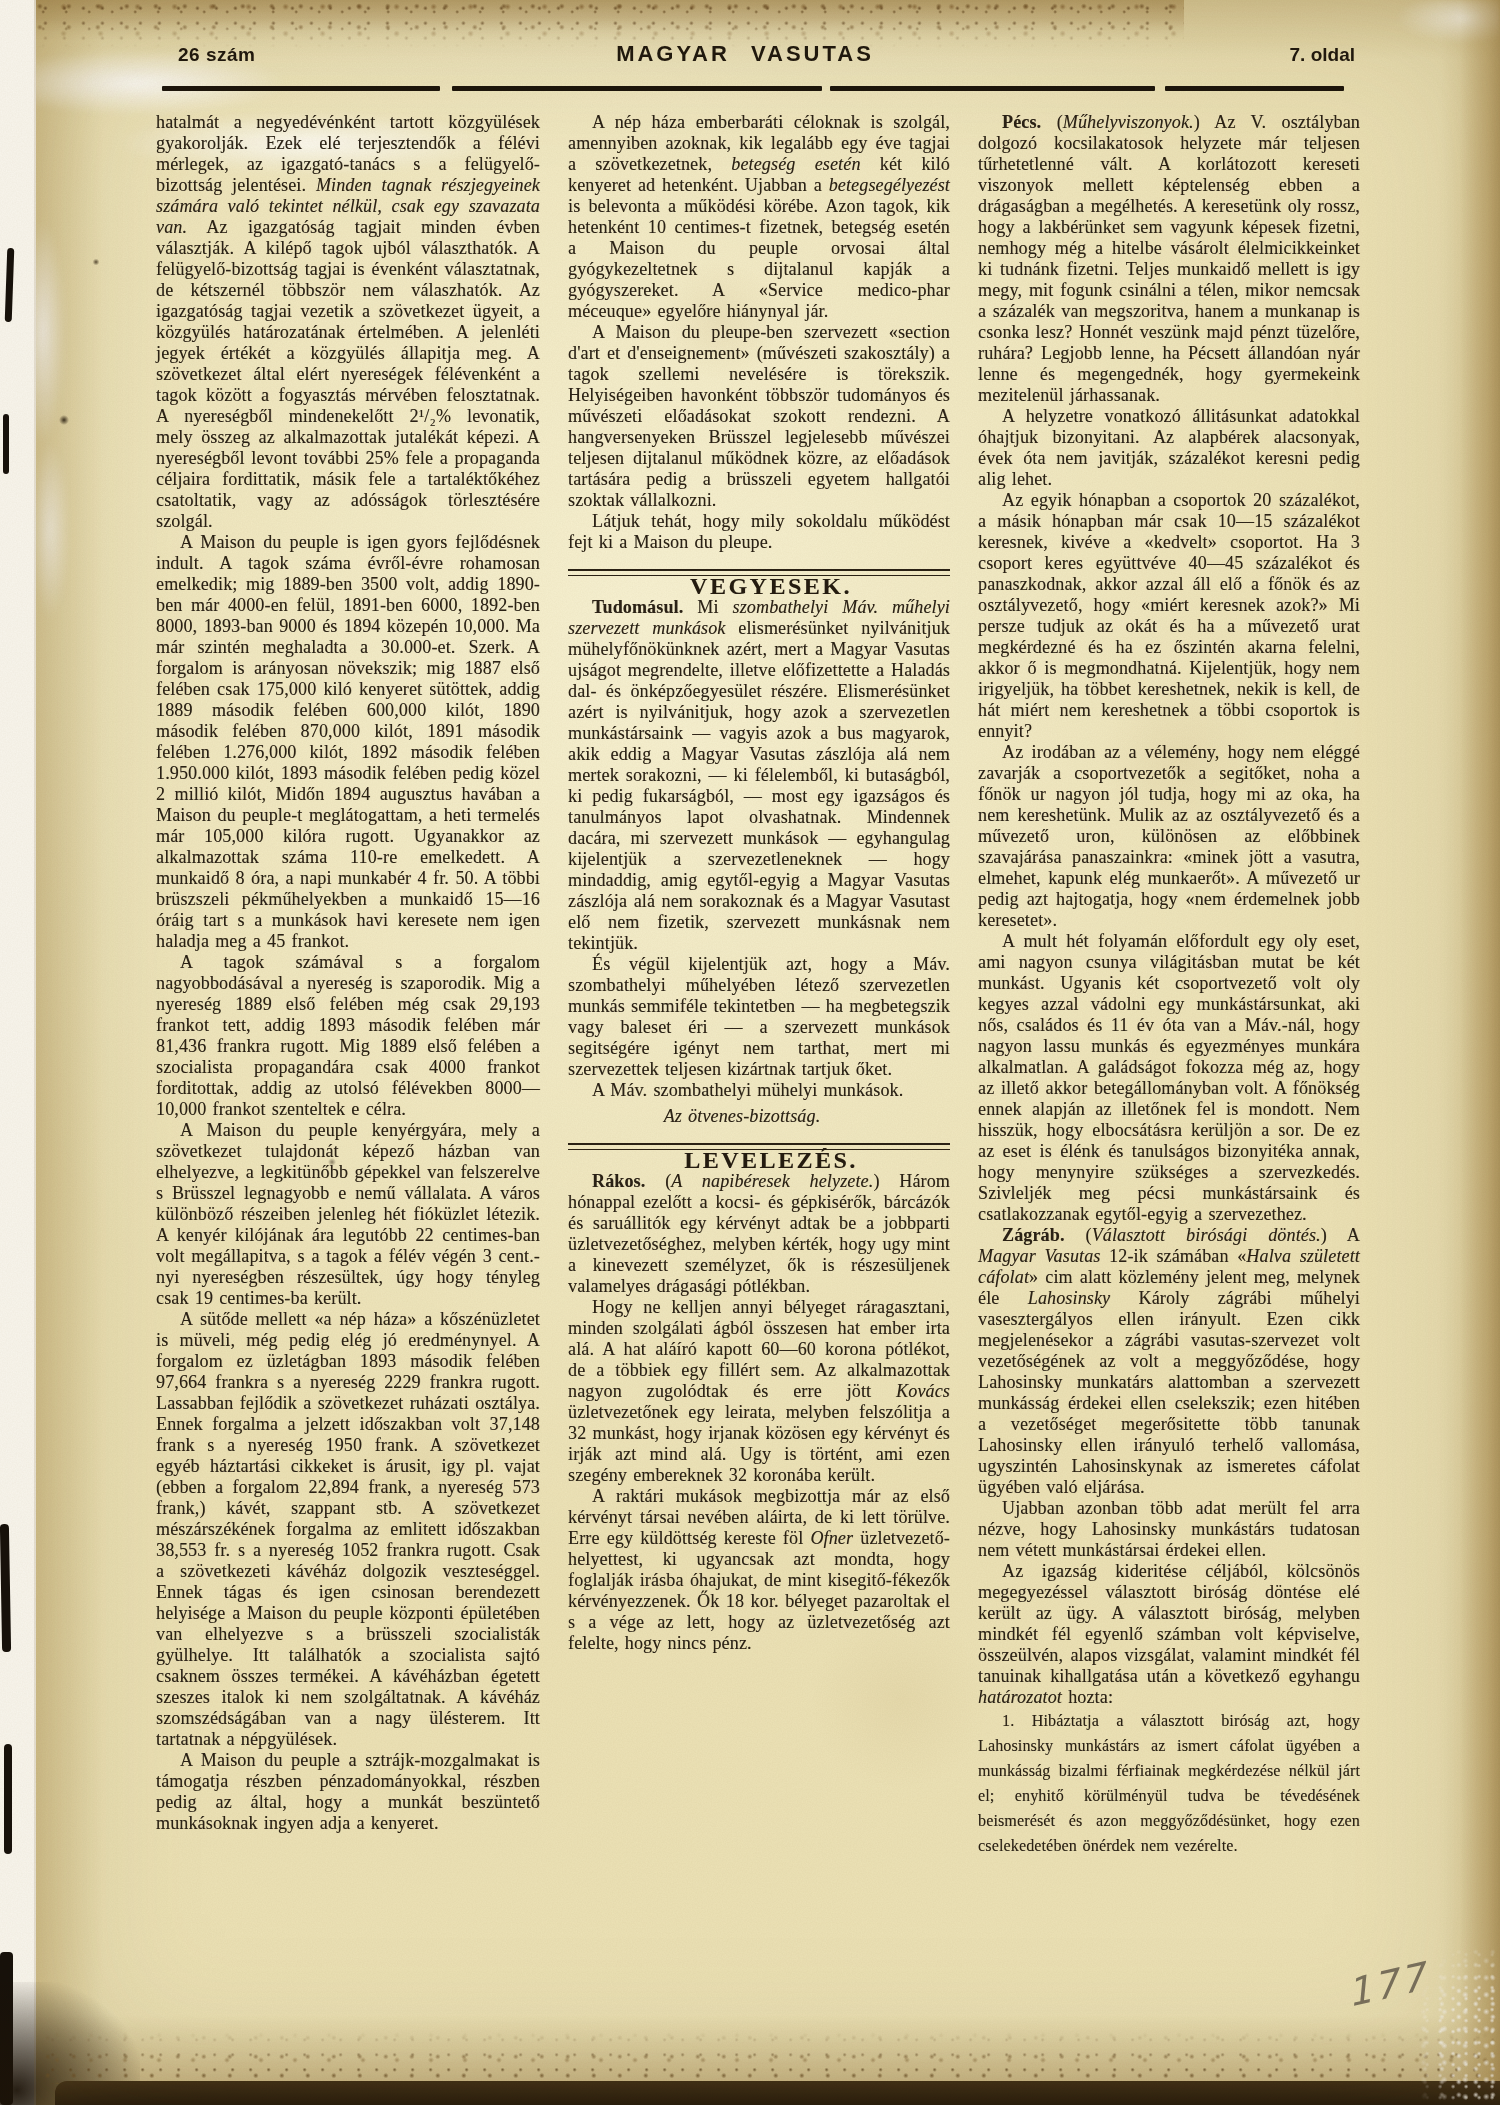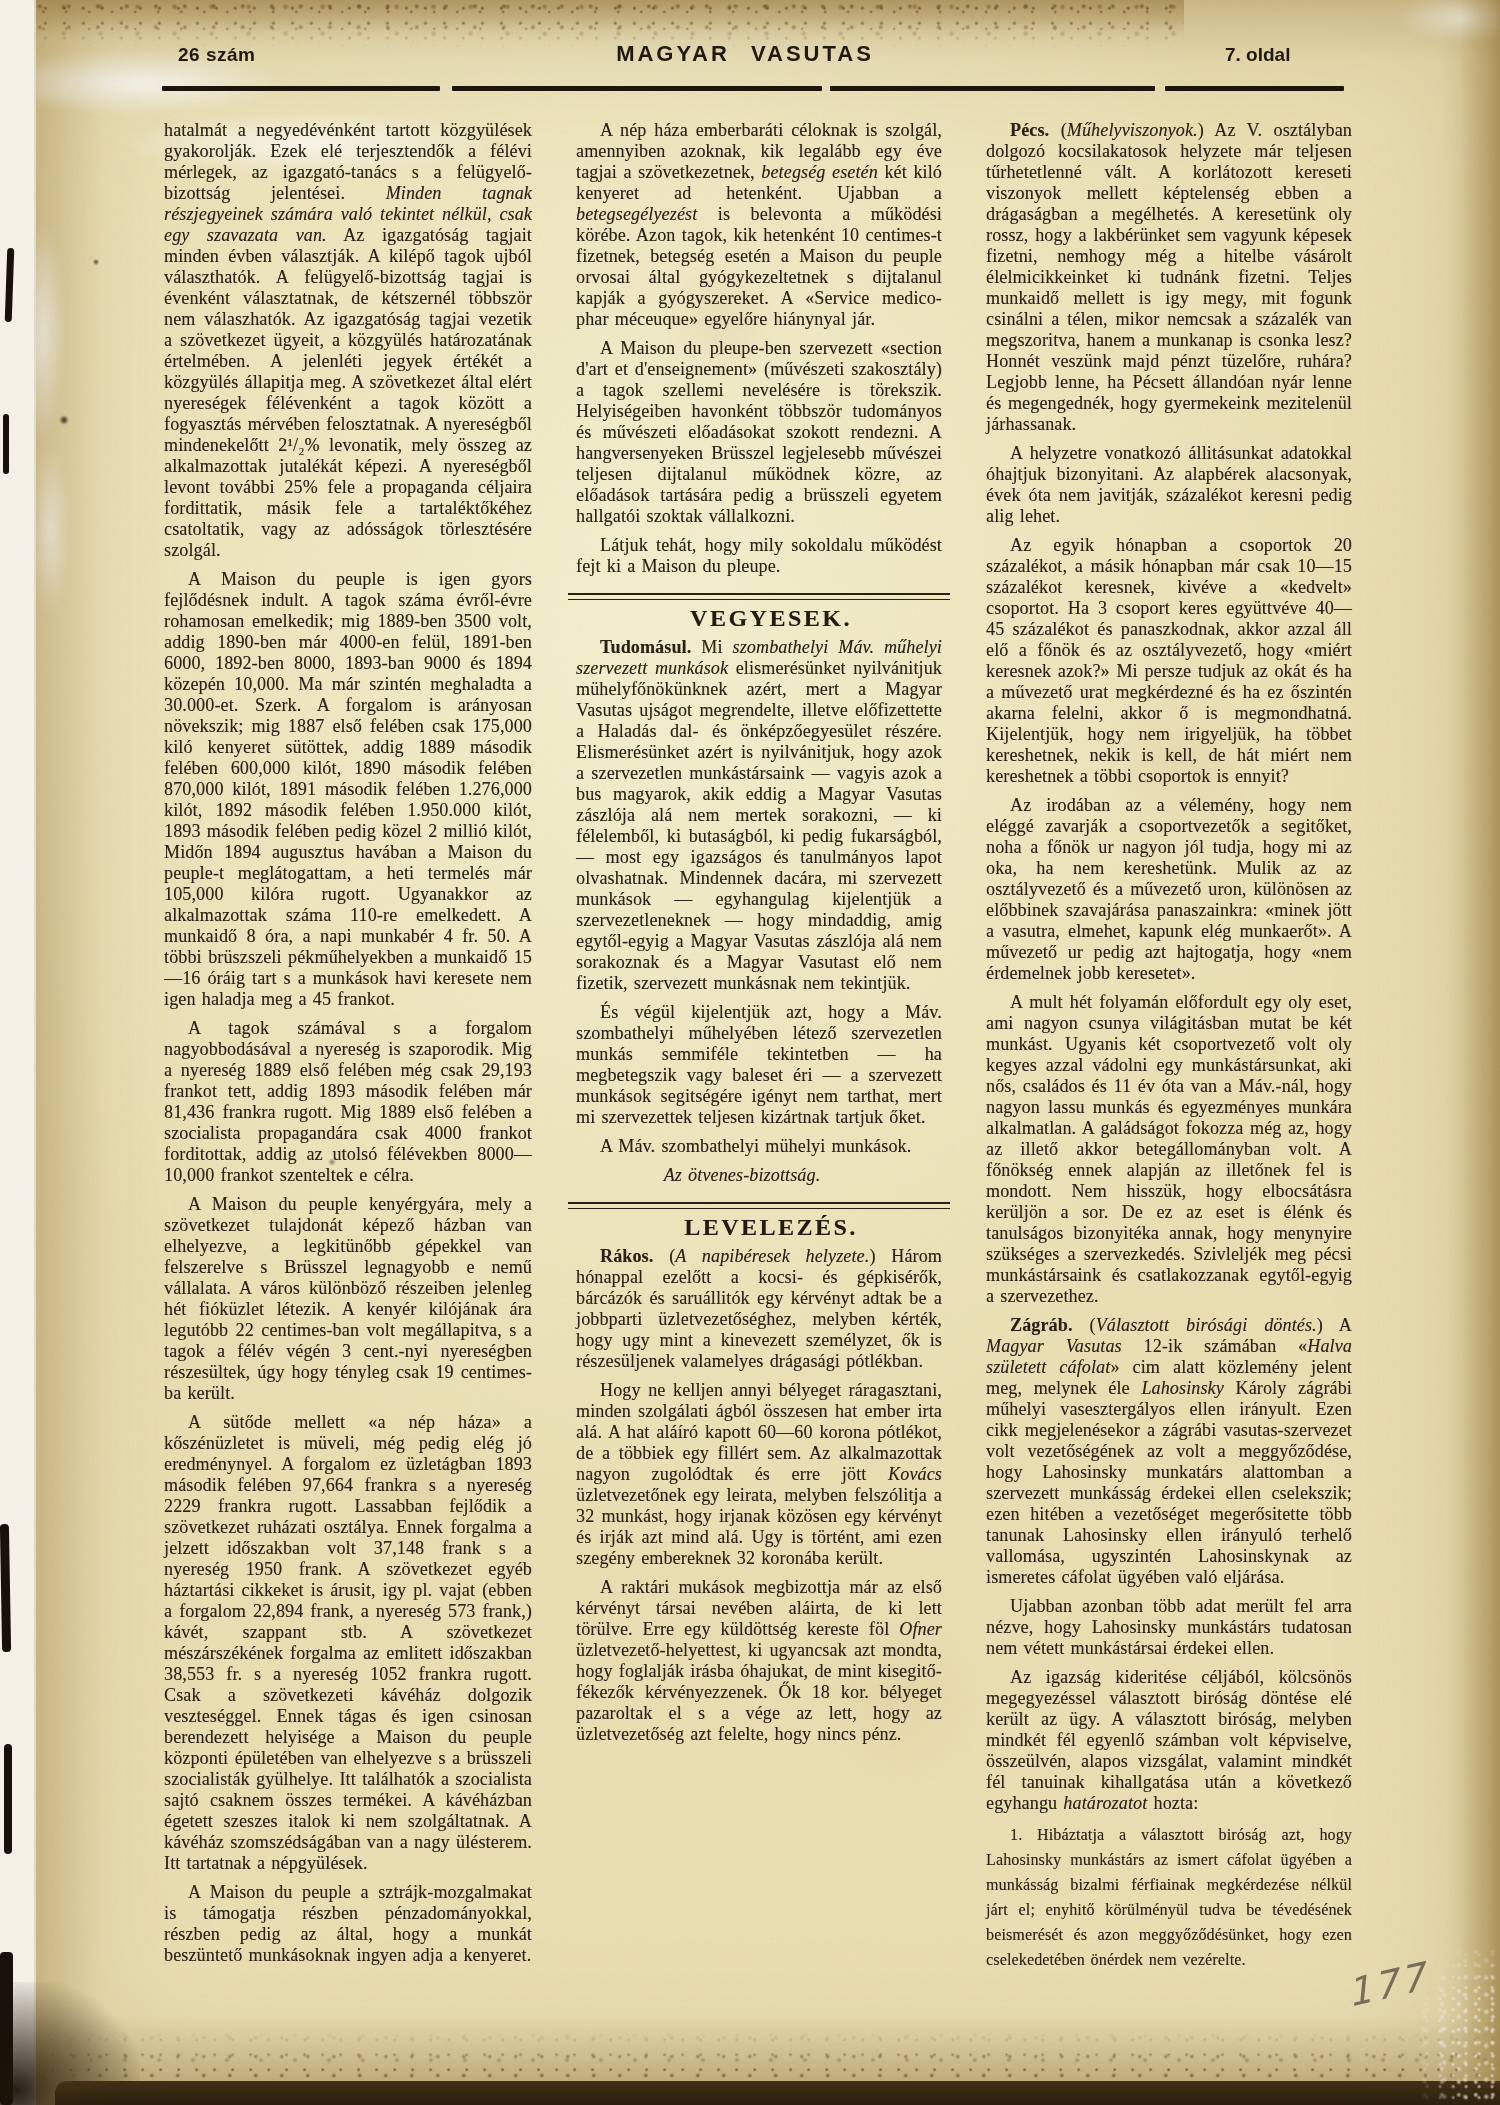--- a/index.html
+++ b/index.html
@@ -105,39 +105,39 @@
   }
   .grain{position:absolute;left:0;top:0;mix-blend-mode:multiply;opacity:.16;pointer-events:none;}
 
   
   .masthead-item{
     position:absolute;font-family:"Liberation Sans","DejaVu Sans",sans-serif;
     font-weight:bold;color:#20180d;white-space:nowrap;text-align:right;
   }
   .mh-issue{left:178px;top:44px;font-size:19px;letter-spacing:.5px;}
   .mh-title{left:400px;top:41px;width:690px;text-align:center;font-size:22px;letter-spacing:3px;word-spacing:12px;}
-  .mh-page{left:1225px;top:44px;width:130px;text-align:left;font-size:19px;}
+  .mh-page{left:1225px;top:44px;width:130px;text-align:right;font-size:19px;}
   .mh-rule{position:absolute;top:86px;height:5px;background:#1d150b;border-radius:1px;}
   .mr1{left:162px;width:278px;}
   .mr2{left:452px;width:370px;}
   .mr3{left:830px;width:325px;}
   .mr4{left:1165px;width:179px;}
 
   
   .col{
     position:absolute;top:112px;width:384px;
     font-size:18px;line-height:21px;text-align:justify;
     color:#2a2115;letter-spacing:.15px;word-spacing:1.5px;
     text-shadow:.3px .3px .5px rgba(42,33,21,.35);
     hyphens:auto;
   }
   .col-1{left:156px;}
   .col-2{left:568px;width:382px;}
   .col-3{left:978px;width:382px;}
-  .col p{margin:8px;text-indent:24px;}
+  .col p{margin:0;text-indent:24px;}
   .col p.noindent{text-indent:0;}
   .col p.small{font-size:16px;line-height:25px;}
   .it{font-style:italic;}
   .bd{font-weight:bold;}
   .section-title{
     margin:18px 0 14px;text-indent:0;text-align:center;
     font-size:24px;font-weight:bold;letter-spacing:2.5px;color:#241b0f;
   }
   .drule{
     height:4px;margin-top:16px;

